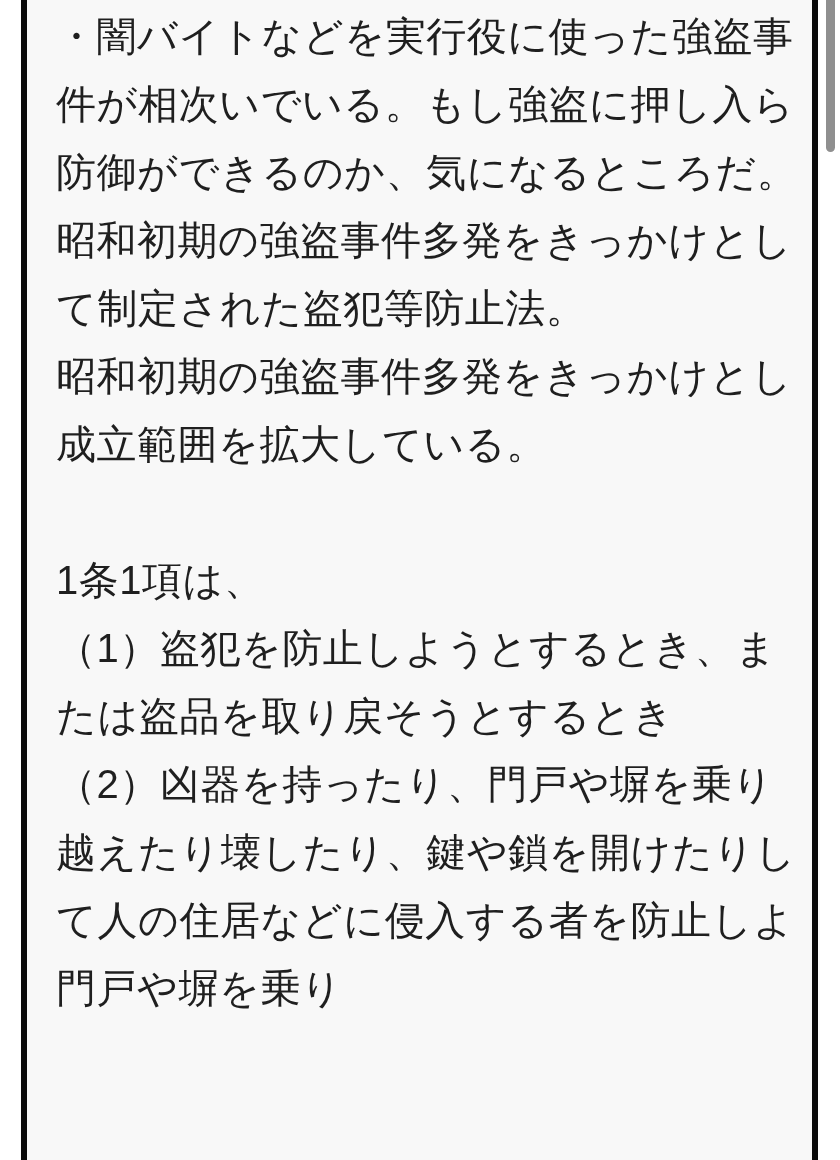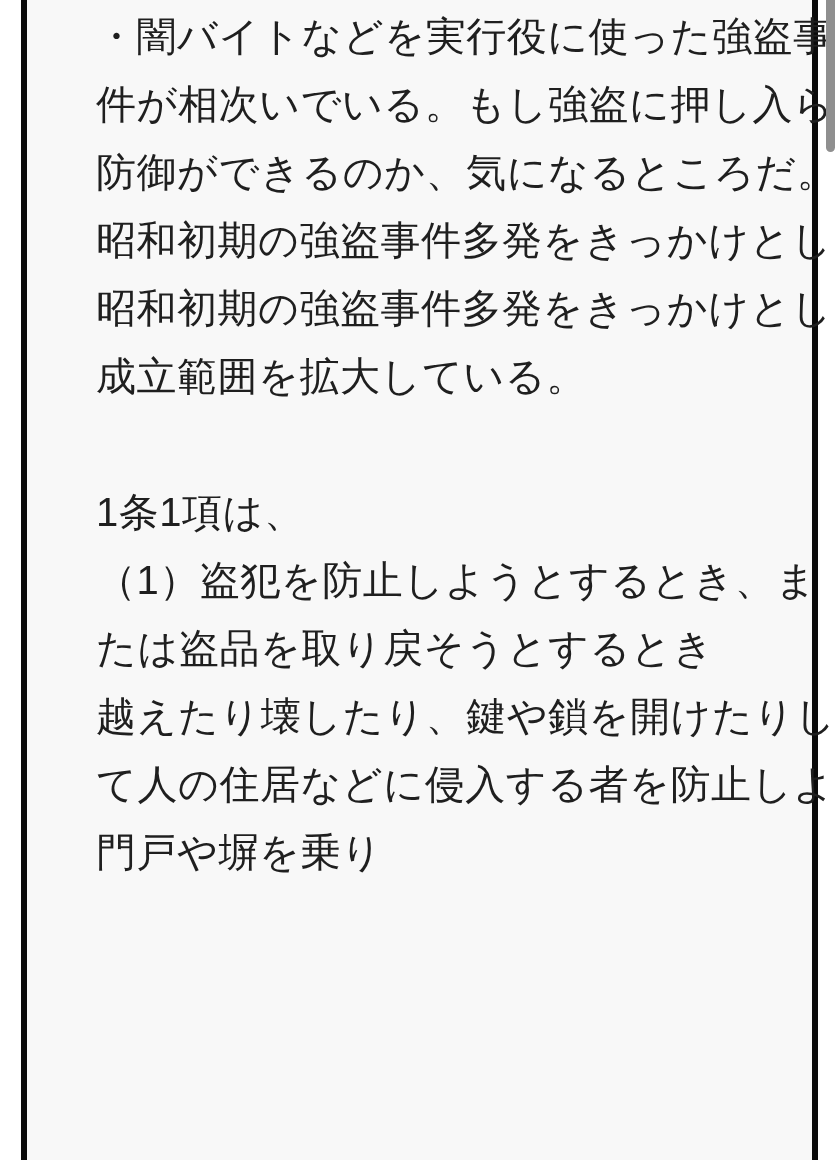--- a/index.html
+++ b/index.html
@@ -29,21 +29,20 @@
     bottom: 0;
     left: 21px;
     right: 22px;
     background: var(--content-bg);
     border-left: 6px solid var(--frame-border);
     border-right: 6px solid var(--frame-border);
   }
   .article-text {
     padding: 2px 16px 0 29px;
     color: var(--text-color);
-    margin-left: 40px;
   }
   .text-line {
     height: 68px;
     line-height: 68px;
     font-size: 40px;
     letter-spacing: 0.5px;
     white-space: nowrap;
     font-weight: 400;
   }
   .scrollbar-thumb {
@@ -59,25 +58,27 @@
 </head>
 <body>
 
 <div class="viewport">
   <div class="article-frame">
     <div class="article-text">
         <div class="text-line">・闇バイトなどを実行役に使った強盗事</div>
         <div class="text-line">件が相次いでいる。もし強盗に押し入ら</div>
         <div class="text-line">防御ができるのか、気になるところだ。</div>
         <div class="text-line">昭和初期の強盗事件多発をきっかけとし</div>
+        <div class="text-line">て制定された盗犯等防止法。</div>
         <div class="text-line">昭和初期の強盗事件多発をきっかけとし</div>
         <div class="text-line">成立範囲を拡大している。</div>
         <div class="text-line">&nbsp;</div>
         <div class="text-line">1条1項は、</div>
         <div class="text-line">（1）盗犯を防止しようとするとき、ま</div>
         <div class="text-line">たは盗品を取り戻そうとするとき</div>
+        <div class="text-line">（2）凶器を持ったり、門戸や塀を乗り</div>
         <div class="text-line">越えたり壊したり、鍵や鎖を開けたりし</div>
         <div class="text-line">て人の住居などに侵入する者を防止しよ</div>
         <div class="text-line">門戸や塀を乗り</div>
       </div>
   </div>
   <div class="scrollbar-thumb"></div>
 </div>
 
 </body></html>

